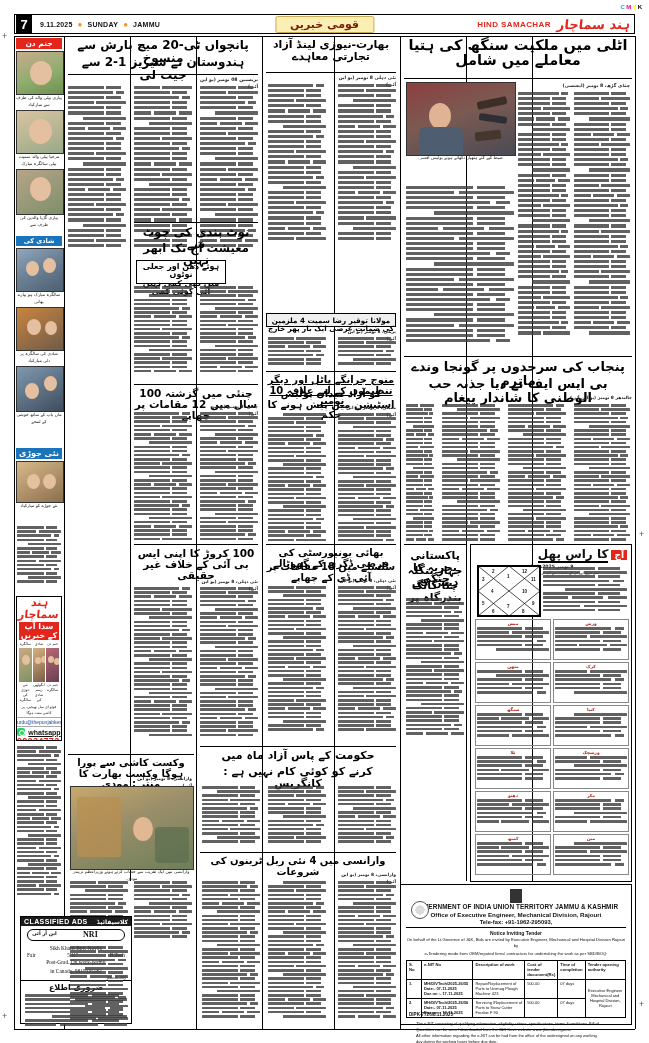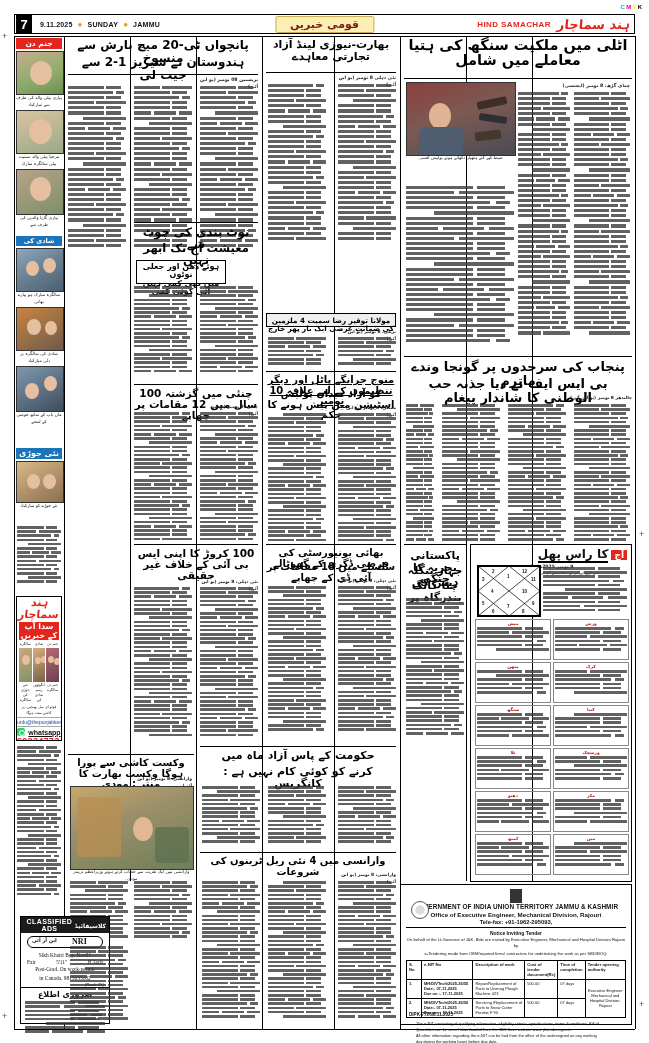--- a/index.html
+++ b/index.html
@@ -1620,21 +1620,21 @@
         <div class="ln"></div>
         <div class="ln s3"></div>
         <div class="ln"></div>
       <div class="ln"></div>
         <div class="ln s2"></div>
         <div class="ln"></div>
         <div class="ln s4"></div>
       <div class="ln"></div>
     </div>
 
-    <div class="classified" style="left:6px;top:880px;width:90px;height:108px;">
+    <div class="classified" style="left:6px;top:880px;width:112px;height:108px;">
       <div class="cls-hdr" style="display:flex;align-items:center;justify-content:space-between;padding:1px 3px;">
         <span>CLASSIFIED ADS</span>
         <span style="direction:rtl;font-family:'DejaVu Sans',sans-serif;font-size:6px;">کلاسیفائیڈ</span>
       </div>
       <div class="cls-nri">
         <span style="direction:rtl;font-size:5px;font-family:'DejaVu Sans',sans-serif;float:left;margin-left:4px;">این آر آئی</span>
         <span style="font-family:'Liberation Serif',serif;">NRI</span>
       </div>
       <div class="cls-line">Sikh Khatri Boy. Nov91</div>
       <div class="cls-row">

